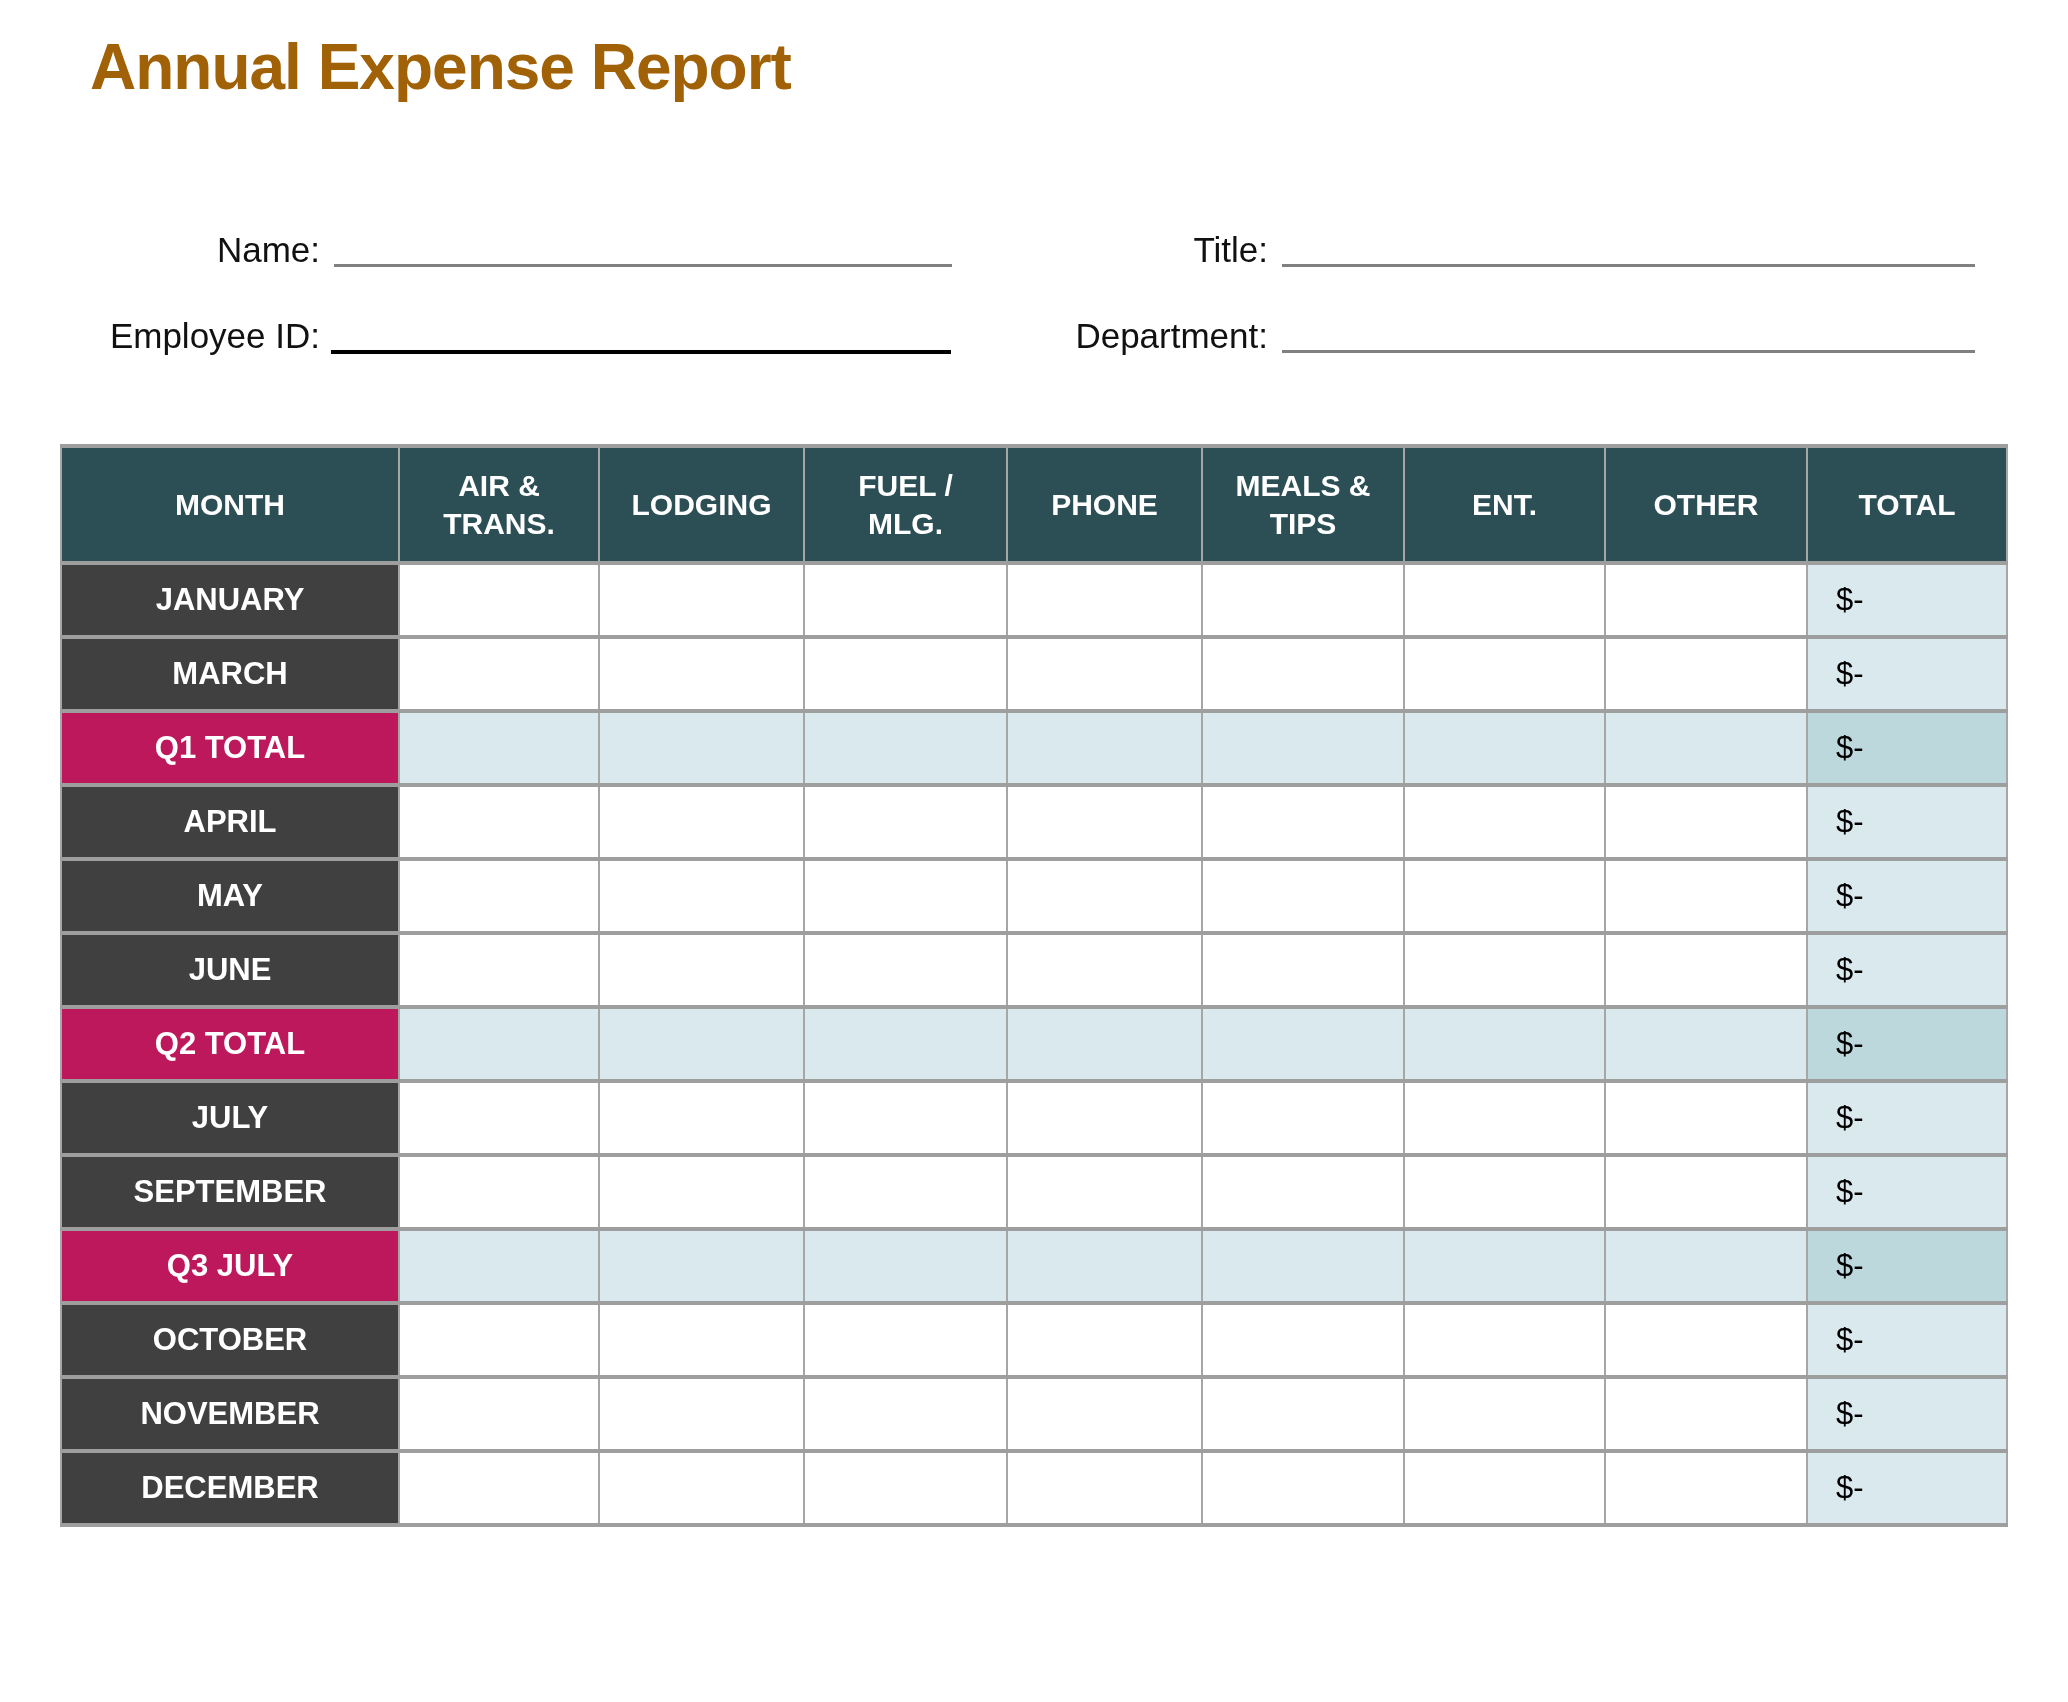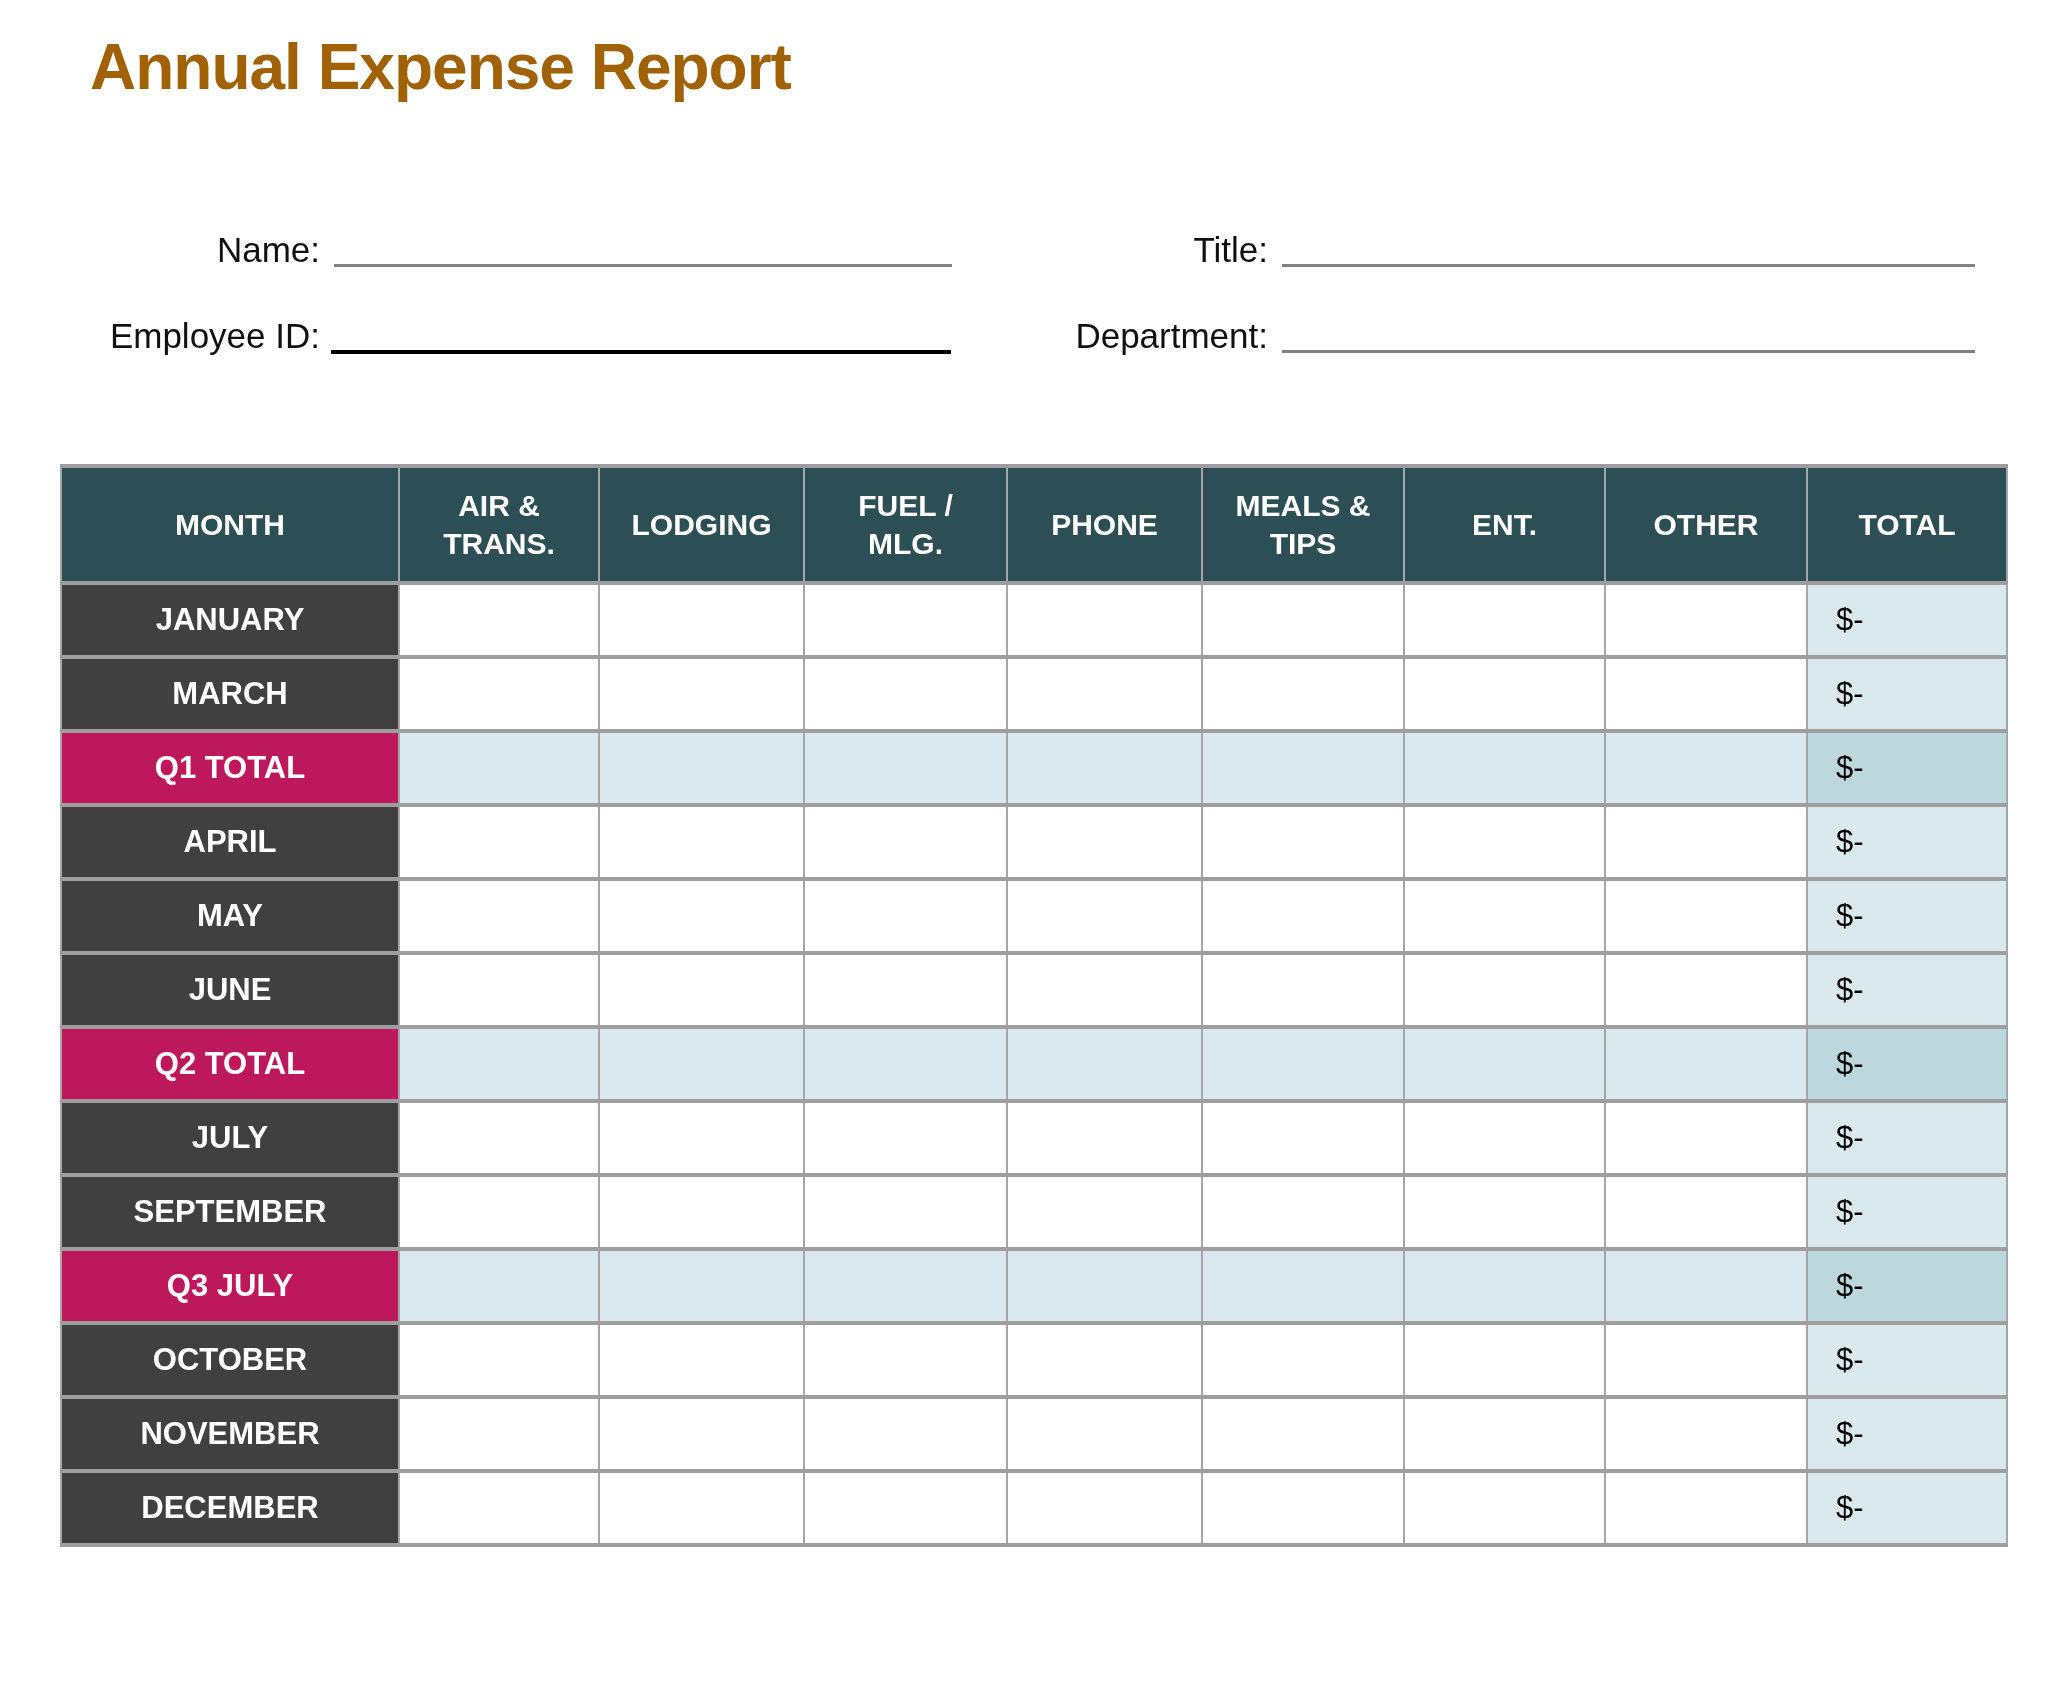--- a/index.html
+++ b/index.html
@@ -98,21 +98,21 @@
   }
   .field-line.black {
     background: #000000;
     height: 4px;
   }
 
   
   .expense-table {
     position: absolute;
     left: 60px;
-    top: 464px;
+    top: 444px;
     border-collapse: collapse;
     table-layout: fixed;
     width: 1946px;
     padding-left: 44px;
   }
   .expense-table th, .expense-table td {
     border-left: 2px solid #a6a6a6;
     border-right: 2px solid #a6a6a6;
     border-top: 4px solid #9e9e9e;
     border-bottom: 4px solid #9e9e9e;

